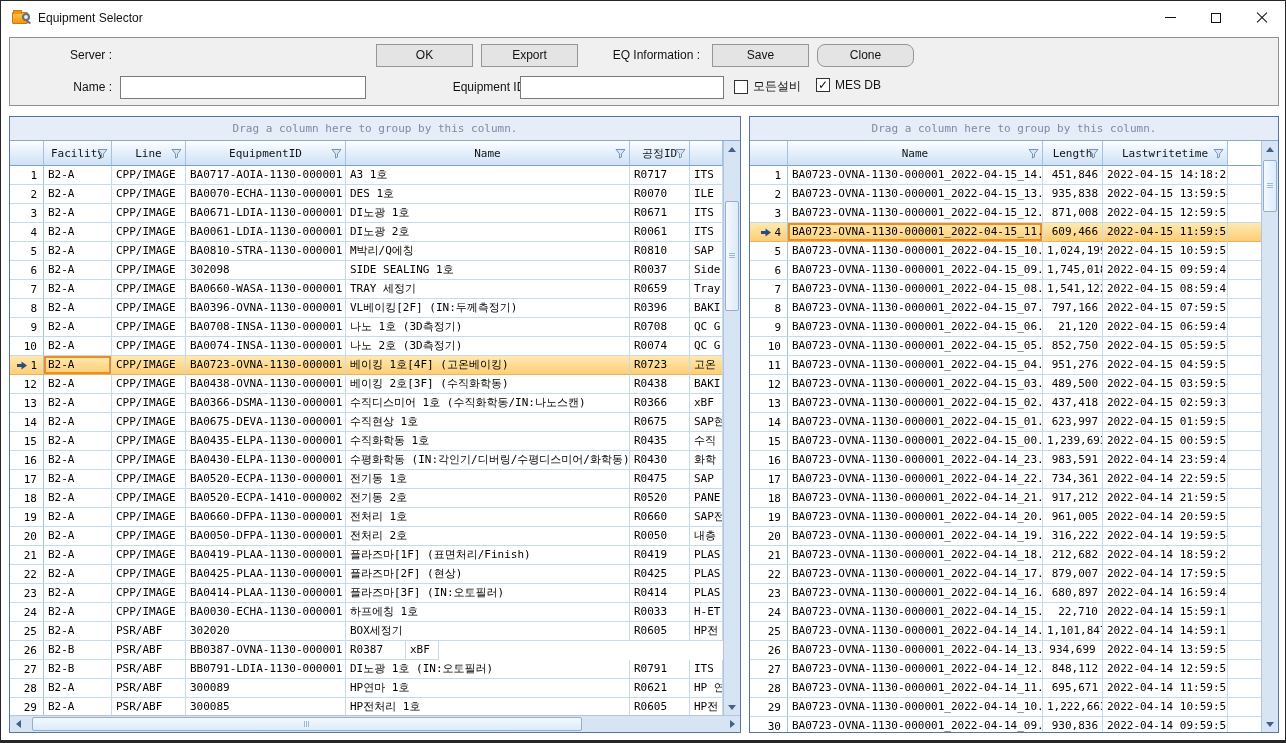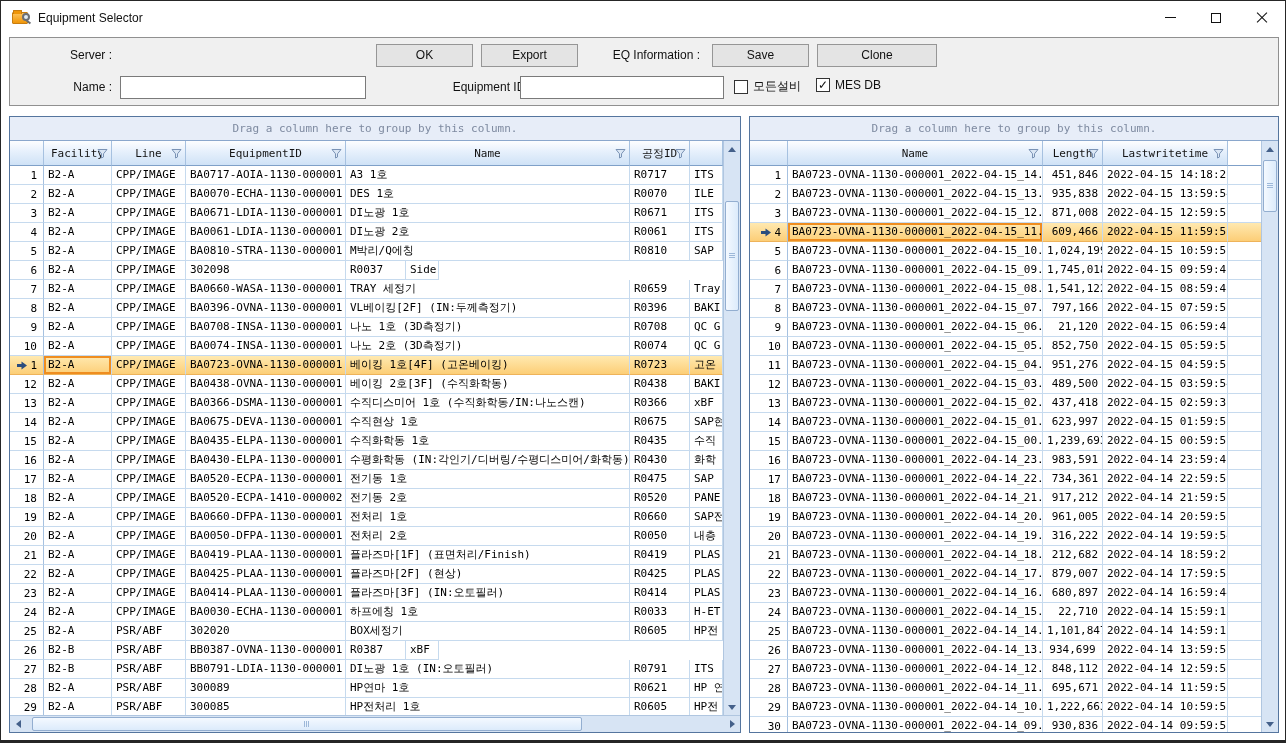--- a/index.html
+++ b/index.html
@@ -99,21 +99,21 @@
         </div>
     </div>
   </div>
 
   <div class="toolbar">
     <span class="lbl" style="left:12px; top:6px; width:90px;">Server :</span>
     <div class="btn" style="left:366px; width:97px;">OK</div>
     <div class="btn" style="left:471px; width:97px;">Export</div>
     <span class="lbl" style="left:580px; top:6px; width:110px;">EQ Information :</span>
     <div class="btn" style="left:702px; width:97px;">Save</div>
-    <div class="btn" style="left:807px; width:120px;">Clone</div>
+    <div class="btn" style="left:807px; width:97px;border-radius:8px;">Clone</div>
 
     <span class="lbl" style="left:12px; top:38px; width:90px;">Name :</span>
     <input class="txt" style="left: 110px; width: 246px;" value="">
     <span class="lbl" style="left:420px; top:38px; width:102px;">Equipment ID :</span>
     <input class="txt" style="left: 510px; width: 204px;" value="">
     <label class="cbwrap" style="left:724px;">
       <span class="cb" id="cb-all"></span>
       <span>모든설비</span>
     </label>
     <label class="cbwrap" style="left:806px;">
@@ -215,20 +215,21 @@
         <div class="cell" style="width: 60px;">R0810</div>
         <div class="cell" style="width: 33px;">SAP</div>
       </div>
       <div class="grid-row">
         <div class="rowhdr" style="width: 34px;">
           <span>6</span>
         </div>
         <div class="cell" style="width: 68px;">B2-A</div>
         <div class="cell" style="width: 74px;">CPP/IMAGE</div>
         <div class="cell" style="width: 160px;">302098</div>
+        <div class="cell" style="width: 284px;">SIDE SEALING 1호</div>
         <div class="cell" style="width: 60px;">R0037</div>
         <div class="cell" style="width: 33px;">Side</div>
       </div>
       <div class="grid-row">
         <div class="rowhdr" style="width: 34px;">
           <span>7</span>
         </div>
         <div class="cell" style="width: 68px;">B2-A</div>
         <div class="cell" style="width: 74px;">CPP/IMAGE</div>
         <div class="cell" style="width: 160px;">BA0660-WASA-1130-000001</div>

